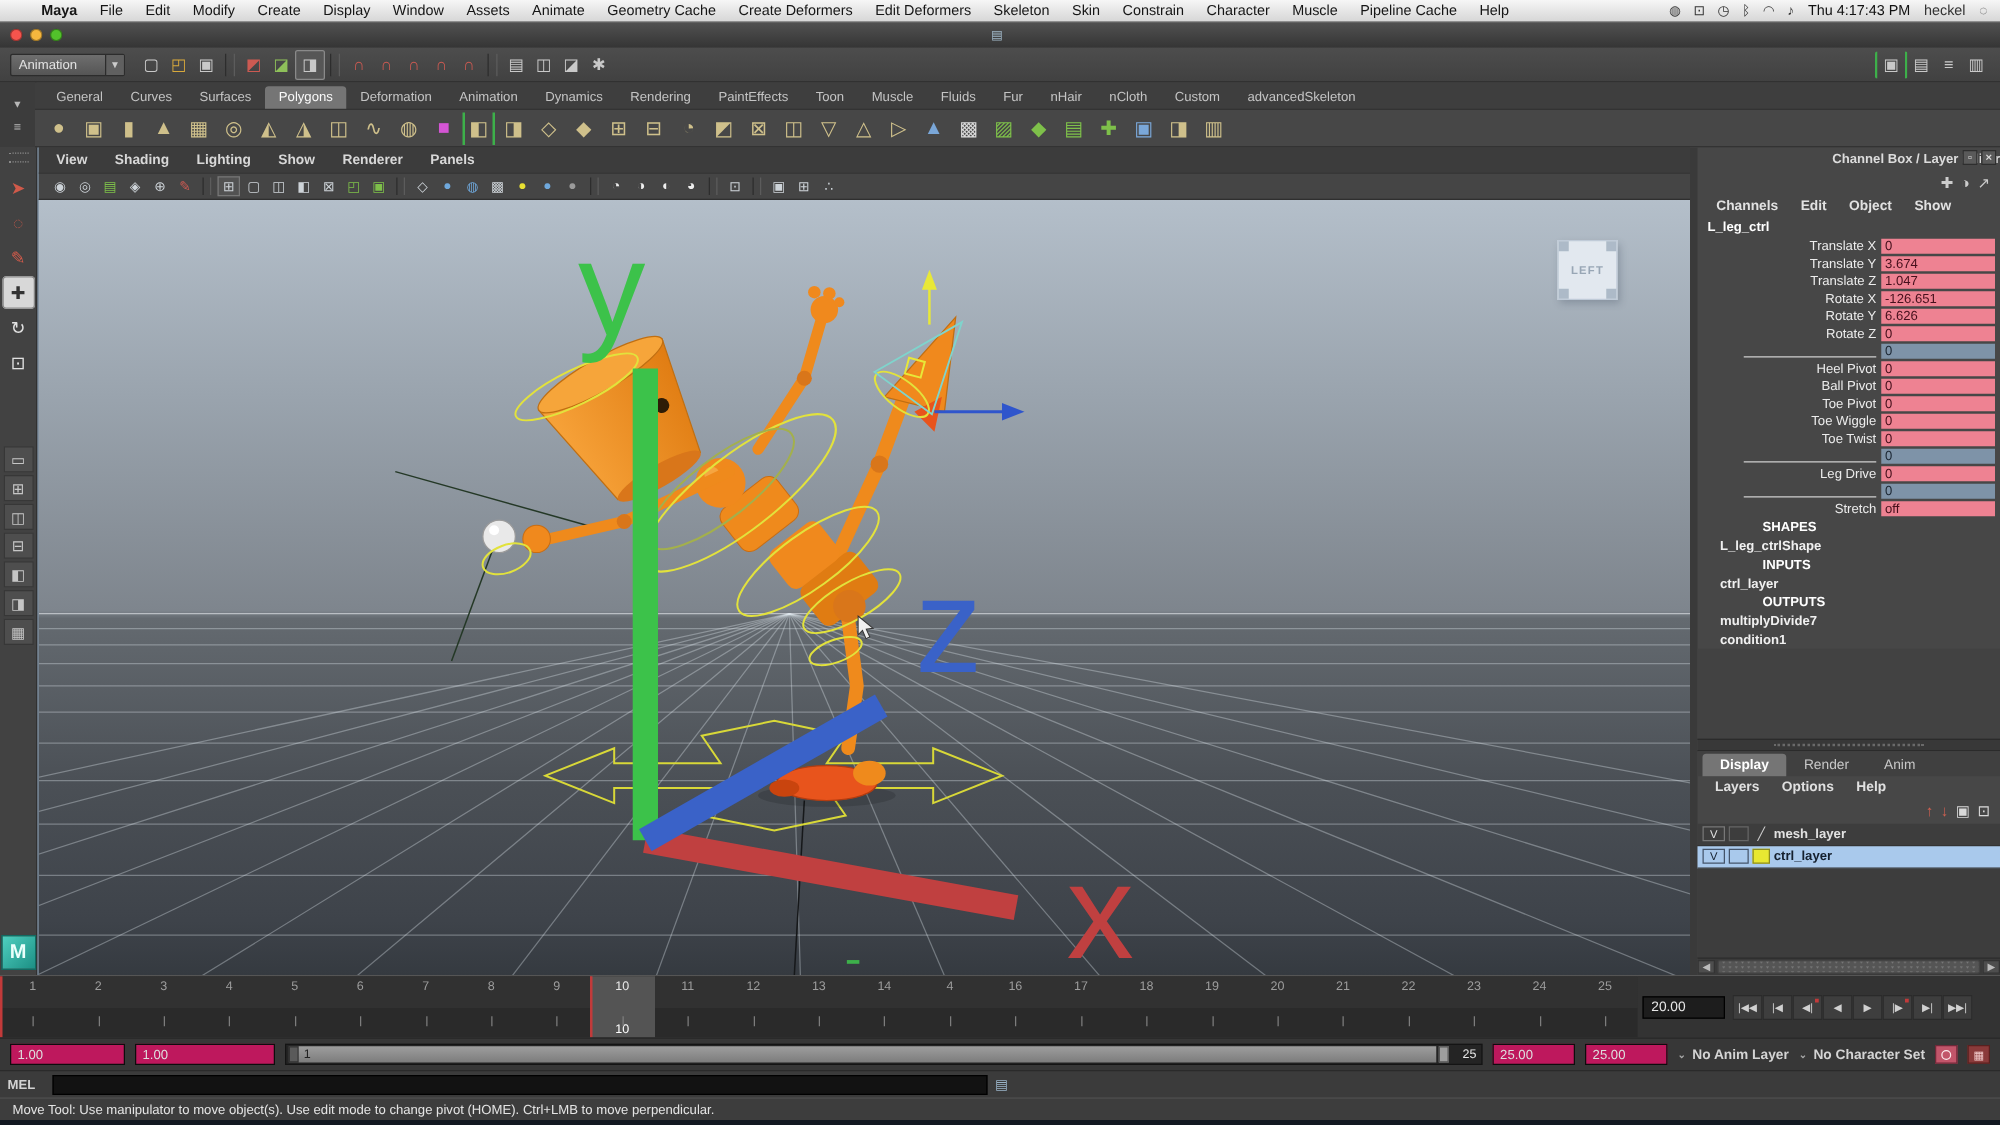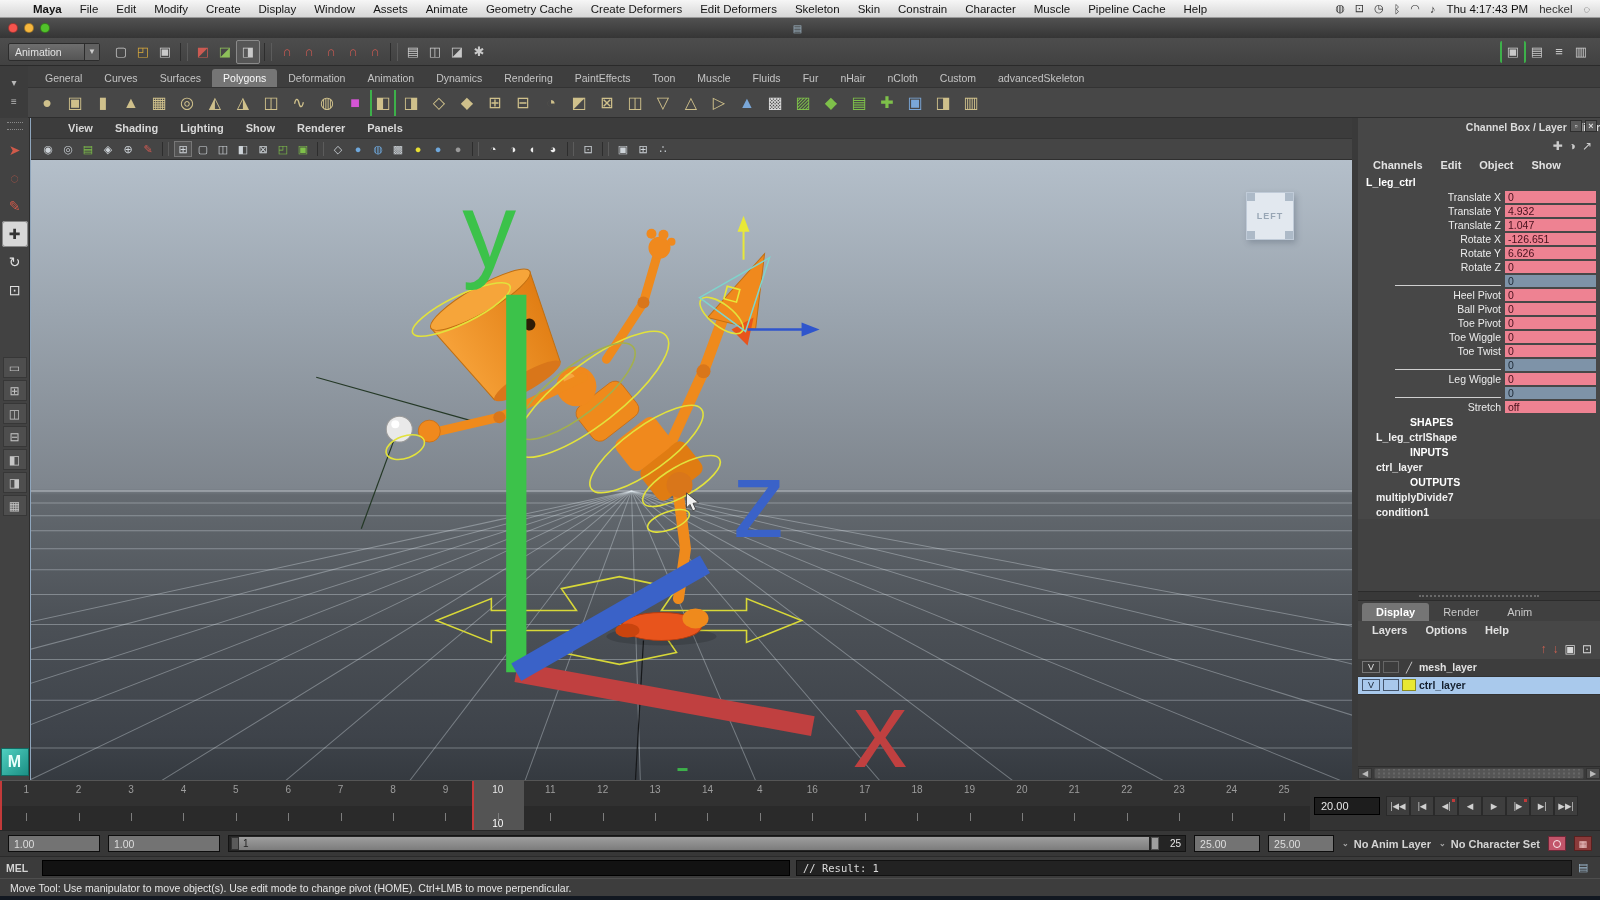--- a/index.html
+++ b/index.html
@@ -60,21 +60,21 @@
   .tool.active{background:#d8d8d8;color:#333;box-shadow:inset 0 0 0 1px #888;}
   .tool.redg{color:#d05a4a;}
   #leftstrip .gap{flex:0 0 52px;}
   .laybtn{width:24px;height:21px;font-size:12px;color:#c6c6c6;background:#4e4e4e;border:1px solid #373737;margin:1px 0;box-sizing:border-box;}
   #leftstrip .spring{flex:1;}
   #mayalogo{width:28px;height:28px;margin-bottom:4px;background:linear-gradient(135deg,#4fd0c0,#1c8f84);
     color:#eafffb;font-weight:bold;font-size:16px;display:flex;align-items:center;justify-content:center;border:1px solid #116b62;box-sizing:border-box;}
 
   
   #viewport{width:1322px;display:flex;flex-direction:column;border-left:1px solid #8fa6bd;box-sizing:border-box;background:#3c3c3c;}
-  #vmenus{height:20px;background:#3c3c3c;display:flex;align-items:center;padding-left:27px;gap:2px;}
+  #vmenus{height:20px;background:#3c3c3c;display:flex;align-items:center;padding-left:4px;gap:2px;}
   .vmenu{font-size:11px;font-weight:bold;color:#d8d8d8;padding:0 10px;}
   #vicons{height:20px;background:#454545;border-top:1px solid #333;border-bottom:1px solid #2f2f2f;display:flex;align-items:center;padding-left:8px;gap:2px;}
   .vico{width:18px;height:16px;font-size:11px;color:#cdd3d8;}
   .vico.blue{color:#6fa8dc;} .vico.yellow{color:#e8e032;} .vico.gray{color:#9a9a9a;}
   .vico.green{color:#7ec04a;} .vico.red{color:#cc5a52;} .vico.white{color:#eee;}
   .vico.boxed{border:1px solid #777;background:#525252;box-sizing:border-box;}
   .vico.sep{width:5px;height:14px;border-left:1px solid #2d2d2d;border-right:1px solid #5c5c5c;margin:0 3px;}
   #scene{flex:1;position:relative;overflow:hidden;
     background:linear-gradient(180deg,#b4bfca 0%,#9aa4ae 25%,#7e858d 53%,#646a70 54%,#4b5056 75%,#3e434a 93%,#353a40 100%);}
   #scene svg{position:absolute;left:0;top:0;width:100%;height:100%;}
@@ -139,21 +139,21 @@
   .tf .sub:empty{display:none;}
   #tl-right{width:290px;display:flex;align-items:center;gap:2px;padding:0 4px;box-sizing:border-box;background:#333;}
   #time-field{width:66px;height:18px;background:#1d1d1d;border:1px solid #000;color:#e8e8e8;font-size:11px;
     display:flex;align-items:center;padding-left:6px;box-sizing:border-box;margin-right:4px;}
   .tp{width:24px;height:20px;font-size:8.5px;color:#d0d0d0;background:#3e3e3e;border:1px solid #2a2a2a;box-sizing:border-box;position:relative;}
   .tp.red::after{content:"";position:absolute;right:2px;top:2px;width:3px;height:3px;background:#c23a3a;}
 
   
   #rangerow{left:0;top:830px;width:1600px;height:26px;background:#373737;border-top:1px solid #272727;
     display:flex;align-items:center;gap:8px;padding:0 8px;box-sizing:border-box;}
-  .rfield{height:17px;background:#737373;border:1px solid #0d0d0d;color:#dedede;font-size:10.5px;
+  .rfield{height:17px;background:#be185d;border:1px solid #0d0d0d;color:#dedede;font-size:10.5px;
     display:flex;align-items:center;padding-left:5px;box-sizing:border-box;}
   #rf1{width:92px;} #rf2{width:112px;} #rf3{width:66px;} #rf4{width:66px;}
   #rslider{flex:1;height:17px;background:#242424;border:1px solid #141414;position:relative;box-sizing:border-box;}
   #rslider .bar{position:absolute;left:10px;right:36px;top:1px;bottom:1px;background:linear-gradient(#9e9e9e,#7c7c7c);}
   #rslider .h1{position:absolute;left:2px;top:1px;bottom:1px;width:8px;background:#5a5a5a;border:1px solid #333;box-sizing:border-box;}
   #rslider .h2{position:absolute;right:26px;top:1px;bottom:1px;width:8px;background:#9e9e9e;border:1px solid #555;box-sizing:border-box;}
   #rslider .l1{position:absolute;left:14px;top:2px;font-size:10px;color:#222;}
   #rslider .l2{position:absolute;right:4px;top:2px;font-size:10px;color:#e8e8e8;}
   .rdd{display:flex;align-items:center;gap:5px;color:#d4d4d4;font-size:11px;font-weight:bold;white-space:nowrap;}
   .rdd .chev{font-size:8px;color:#aaa;}
@@ -552,21 +552,21 @@
     <div id="cb-object">L_leg_ctrl</div>
     <div>
 
         <div class="cbrow">
           <span class="lbl">Translate X</span>
           <span class="fld">0</span>
         </div>
 
         <div class="cbrow">
           <span class="lbl">Translate Y</span>
-          <span class="fld">4.932</span>
+          <span class="fld">3.674</span>
         </div>
 
         <div class="cbrow">
           <span class="lbl">Translate Z</span>
           <span class="fld">1.047</span>
         </div>
 
         <div class="cbrow">
           <span class="lbl">Rotate X</span>
           <span class="fld">-126.651</span>
@@ -611,21 +611,21 @@
           <span class="lbl">Toe Twist</span>
           <span class="fld">0</span>
         </div>
 
         <div class="cbrow blue">
           <span class="lbl"></span>
           <span class="fld">0</span>
         </div>
 
         <div class="cbrow">
-          <span class="lbl">Leg Wiggle</span>
+          <span class="lbl">Leg Drive</span>
           <span class="fld">0</span>
         </div>
 
         <div class="cbrow blue">
           <span class="lbl"></span>
           <span class="fld">0</span>
         </div>
 
         <div class="cbrow">
           <span class="lbl">Stretch</span>
@@ -856,20 +856,19 @@
   </div>
   <div class="keybtn">
       <span class="dot"></span>
     </div>
   <div class="redgrid">▦</div>
 </div>
 
 <div id="melrow" class="abs">
   <span id="mel-label">MEL</span>
   <div id="mel-input"></div>
-  <div id="mel-result">// Result: 1</div>
   <span id="mel-sicon">▤</span>
 </div>
 
 <div id="helprow" class="abs">
   <span>Move Tool: Use manipulator to move object(s). Use edit mode to change pivot (HOME).  Ctrl+LMB to move perpendicular.</span>
 </div>
 <div id="bottomstrip" class="abs"></div>
 
 </body></html>

